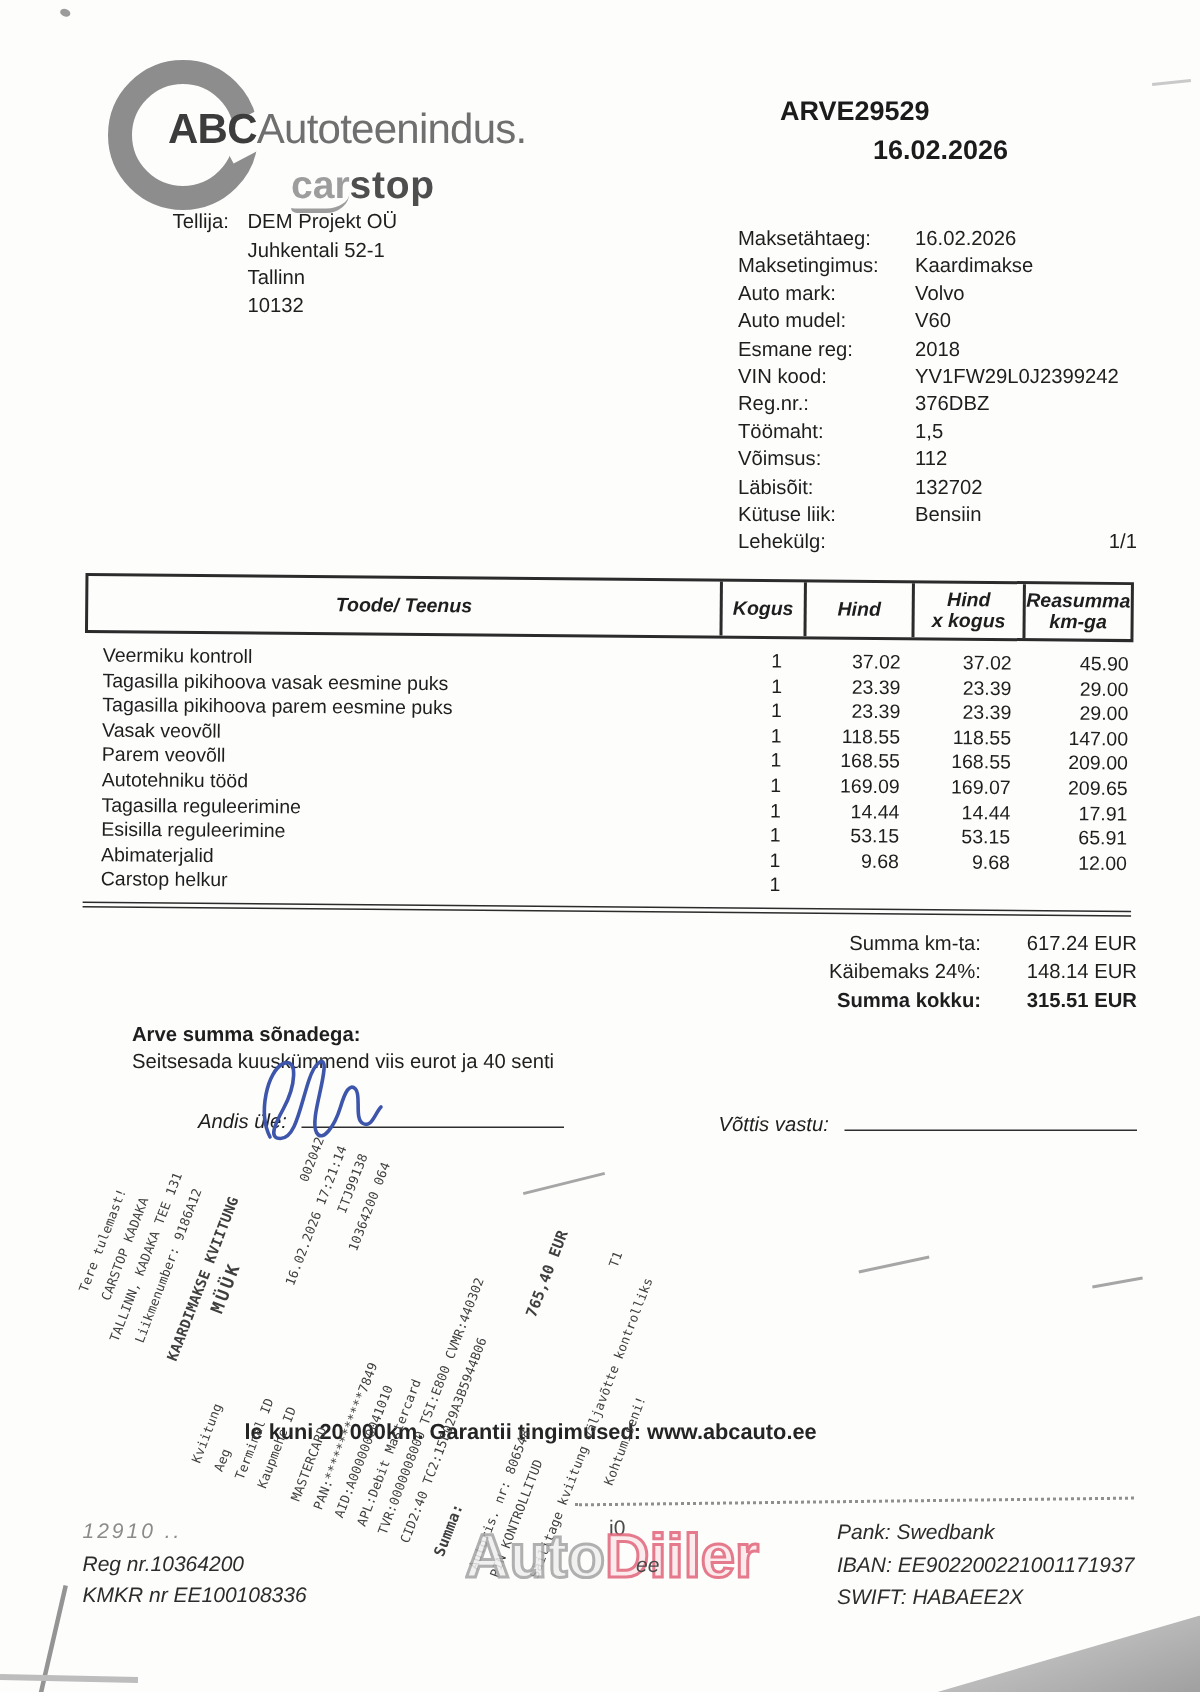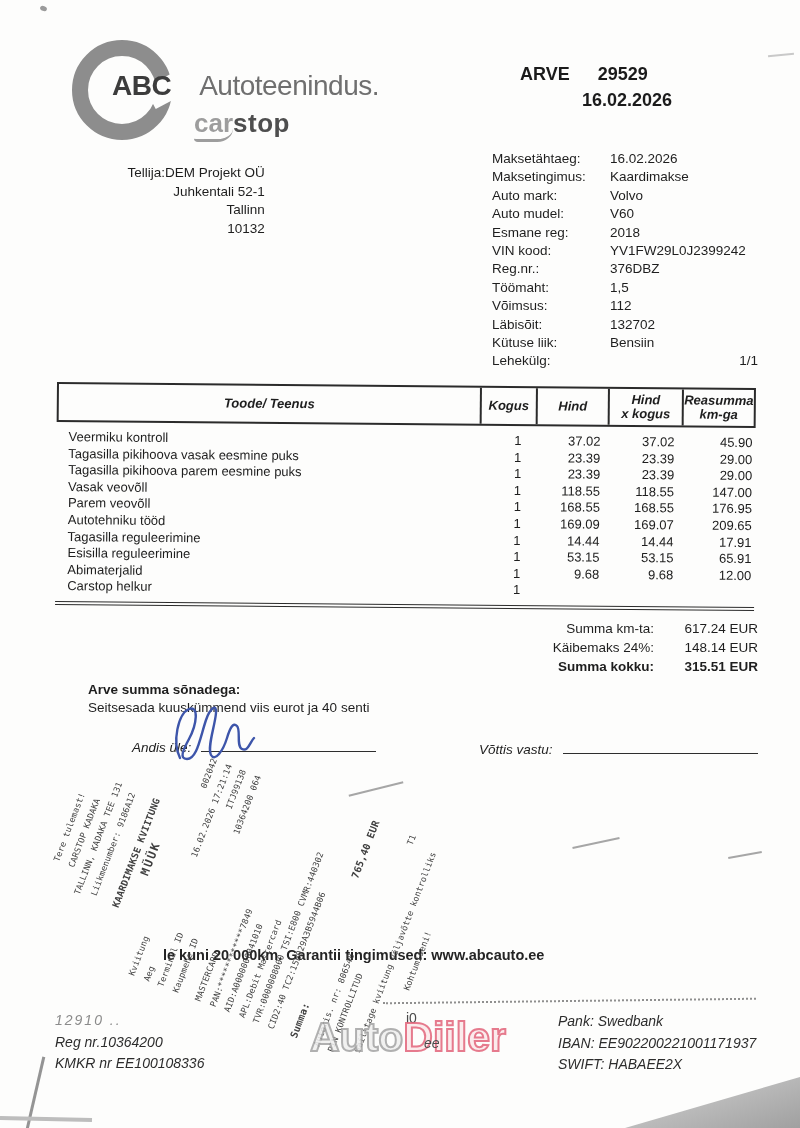--- a/index.html
+++ b/index.html
@@ -6,32 +6,32 @@
   html,body { width:800px; height:1128px; }
   body { font-family:"Liberation Sans", sans-serif; background:#e9e9e9; }
   .page { position:relative; width:800px; height:1128px; background:#fdfdfc; overflow:hidden; color:#1e1e1e; }
 
   
   .logo { position:absolute; left:72px; top:36px; width:320px; height:112px; }
   .ring { position:absolute; left:0; top:4px; width:100px; height:100px; border-radius:50%; border:16px solid #8d8d8d; }
   .ring-gap { position:absolute; left:76px; top:42px; width:36px; height:24px; background:#fdfdfc; transform:rotate(-28deg); }
   .logo-line { position:absolute; left:40px; top:34px; font-size:28px; letter-spacing:-0.5px; white-space:nowrap; }
   .abc { font-weight:bold; color:#3c3c3c; }
-  .autoteenindus { color:#6f6f6f;margin-left:28px; }
+  .autoteenindus { color:#6f6f6f; }
   .carstop { position:absolute; left:122px; top:72px; font-size:26px; font-weight:bold; white-space:nowrap; }
   .car { color:#9d9d9d; border-bottom:3px solid #9d9d9d; border-radius:0 0 40% 10%; padding-bottom:1px; }
   .stop { color:#4e4e4e; letter-spacing:0.5px; }
 
   
   .inv { position:absolute; left:520px; top:64px; font-weight:bold; font-size:18px; color:#1b1b1b; }
-  .inv-l1 { display:flex; gap:28px; }
+  .inv-l1 { display:flex; gap:0; }
   .inv-date { margin-left:62px; margin-top:5px; }
 
   
-  .customer { position:absolute; left:115px; top:164px; font-size:13.5px; line-height:18.5px; display:flex;text-align:right; }
+  .customer { position:absolute; left:115px; top:139px; font-size:13.5px; line-height:18.5px; display:flex; }
   .cust-label { width:50px; }
 
   
   .details { position:absolute; left:492px; top:150px; width:266px; font-size:13.5px; line-height:18.4px; }
   .drow { display:flex; }
   .dlabel { width:118px; }
   .drow:last-child .dvalue { margin-left:auto; }
 
   
   .items { position:absolute; left:57px; top:382px; width:699px; transform:rotate(0.5deg); transform-origin:0 0; }
@@ -246,21 +246,21 @@
           <div class="r-price">118.55</div>
           <div class="r-sum">118.55</div>
           <div class="r-vat">147.00</div>
         </div>
 
         <div class="trow">
           <div class="r-name">Parem veovõll</div>
           <div class="r-qty">1</div>
           <div class="r-price">168.55</div>
           <div class="r-sum">168.55</div>
-          <div class="r-vat">176.95</div>
+          <div class="r-vat">209.00</div>
         </div>
 
         <div class="trow">
           <div class="r-name">Autotehniku tööd</div>
           <div class="r-qty">1</div>
           <div class="r-price">169.09</div>
           <div class="r-sum">169.07</div>
           <div class="r-vat">209.65</div>
         </div>
 

